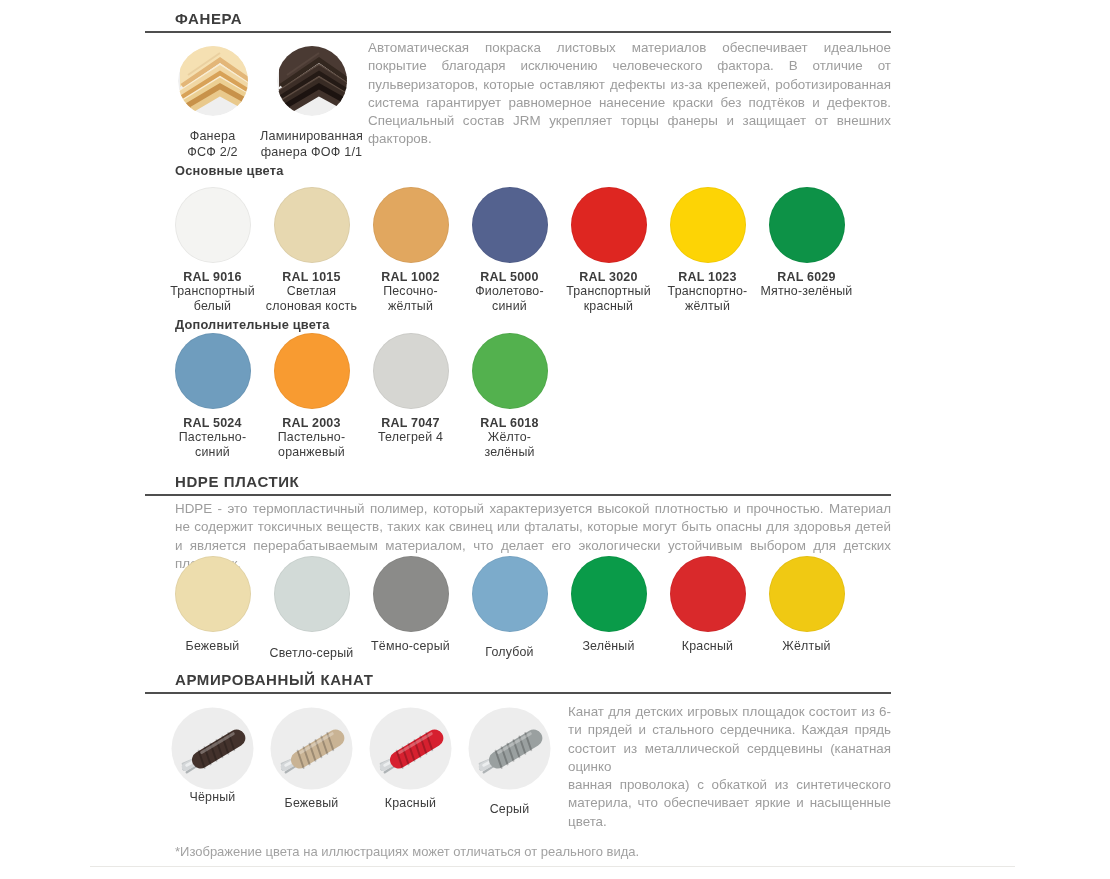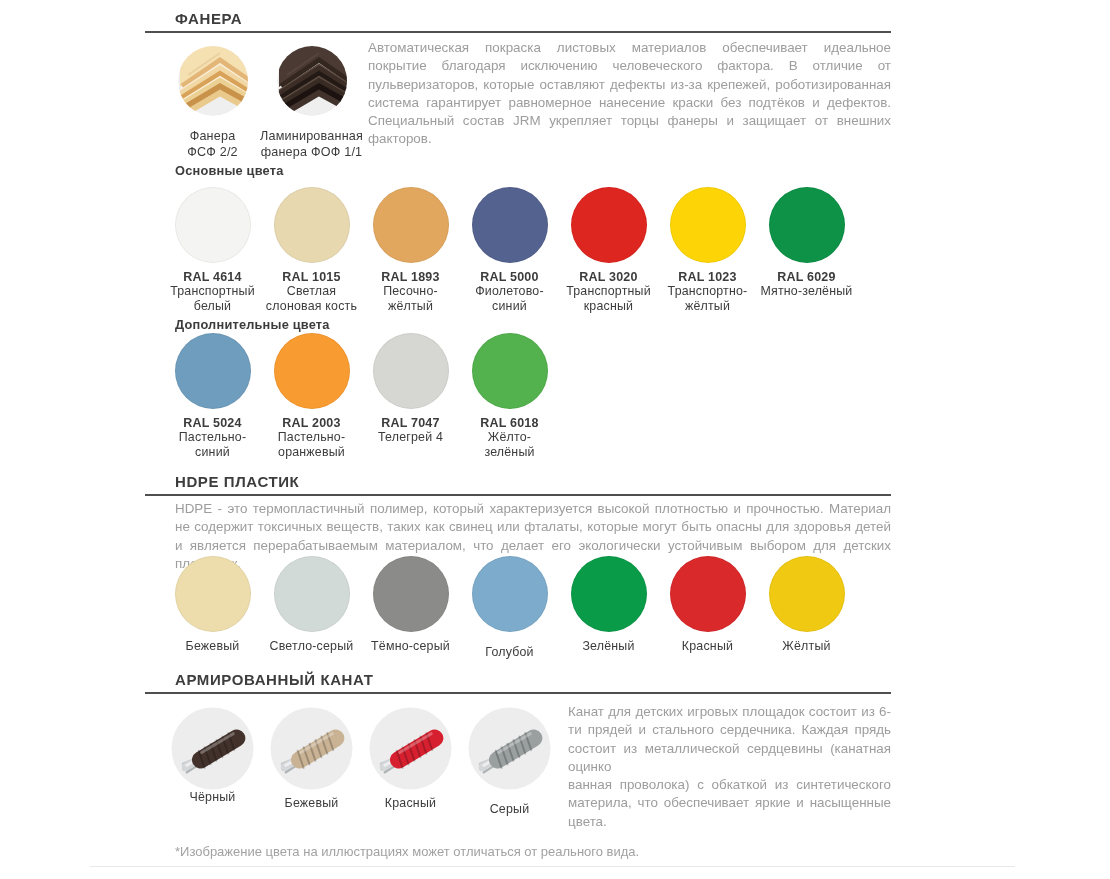--- a/index.html
+++ b/index.html
@@ -112,33 +112,33 @@
     </div>
   </div>
 
   <div class="para" style="left:368px;top:39px;width:523px;">Автоматическая покраска листовых материалов обеспечивает идеальное покрытие благодаря исключению человеческого фактора. В отличие от пульверизаторов, которые оставляют дефекты из-за крепежей, роботизированная система гарантирует равномерное нанесение краски без подтёков и дефектов. Специальный состав JRM укрепляет торцы фанеры и защищает от внешних факторов.</div>
 
   <div class="sub-label" style="top:163px;">Основные цвета</div>
 
   <div class="row" style="top:187px;">
     <div class="cell">
       <div class="circle c76" style="background: rgb(244, 244, 242);"></div>
-      <div class="sw-code">RAL 4614</div>
+      <div class="sw-code">RAL 9016</div>
       <div class="sw-name">Транспортный
 белый</div>
     </div>
     <div class="cell">
       <div class="circle c76" style="background: rgb(231, 216, 176);"></div>
       <div class="sw-code">RAL 1015</div>
       <div class="sw-name">Светлая
 слоновая кость</div>
     </div>
     <div class="cell">
       <div class="circle c76" style="background: rgb(225, 167, 95);"></div>
-      <div class="sw-code">RAL 1893</div>
+      <div class="sw-code">RAL 1002</div>
       <div class="sw-name">Песочно-
 жёлтый</div>
     </div>
     <div class="cell">
       <div class="circle c76" style="background: rgb(84, 98, 143);"></div>
       <div class="sw-code">RAL 5000</div>
       <div class="sw-name">Фиолетово-
 синий</div>
     </div>
     <div class="cell">
@@ -192,21 +192,21 @@
   <div class="rule" style="top:494px;"></div>
   <div class="para" style="left:175px;top:500px;width:716px;">HDPE - это термопластичный полимер, который характеризуется высокой плотностью и прочностью. Материал не содержит токсичных веществ, таких как свинец или фталаты, которые могут быть опасны для здоровья детей и является перерабатываемым материалом, что делает его экологически устойчивым выбором для детских площадок.</div>
 
   <div class="row" style="top:556px;">
     <div class="cell">
       <div class="circle c76" style="background: rgb(237, 221, 173);"></div>
       <div class="sw-name" style="margin-top:7px;">Бежевый</div>
     </div>
     <div class="cell">
       <div class="circle c76" style="background: rgb(210, 218, 215);"></div>
-      <div class="sw-name" style="margin-top:7px;">Светло-серый</div>
+      <div class="sw-name" style="margin-top:14px;">Светло-серый</div>
     </div>
     <div class="cell">
       <div class="circle c76" style="background: rgb(139, 139, 137);"></div>
       <div class="sw-name" style="margin-top:7px;">Тёмно-серый</div>
     </div>
     <div class="cell">
       <div class="circle c76" style="background: rgb(124, 171, 203);"></div>
       <div class="sw-name" style="margin-top:13px;">Голубой</div>
     </div>
     <div class="cell">

